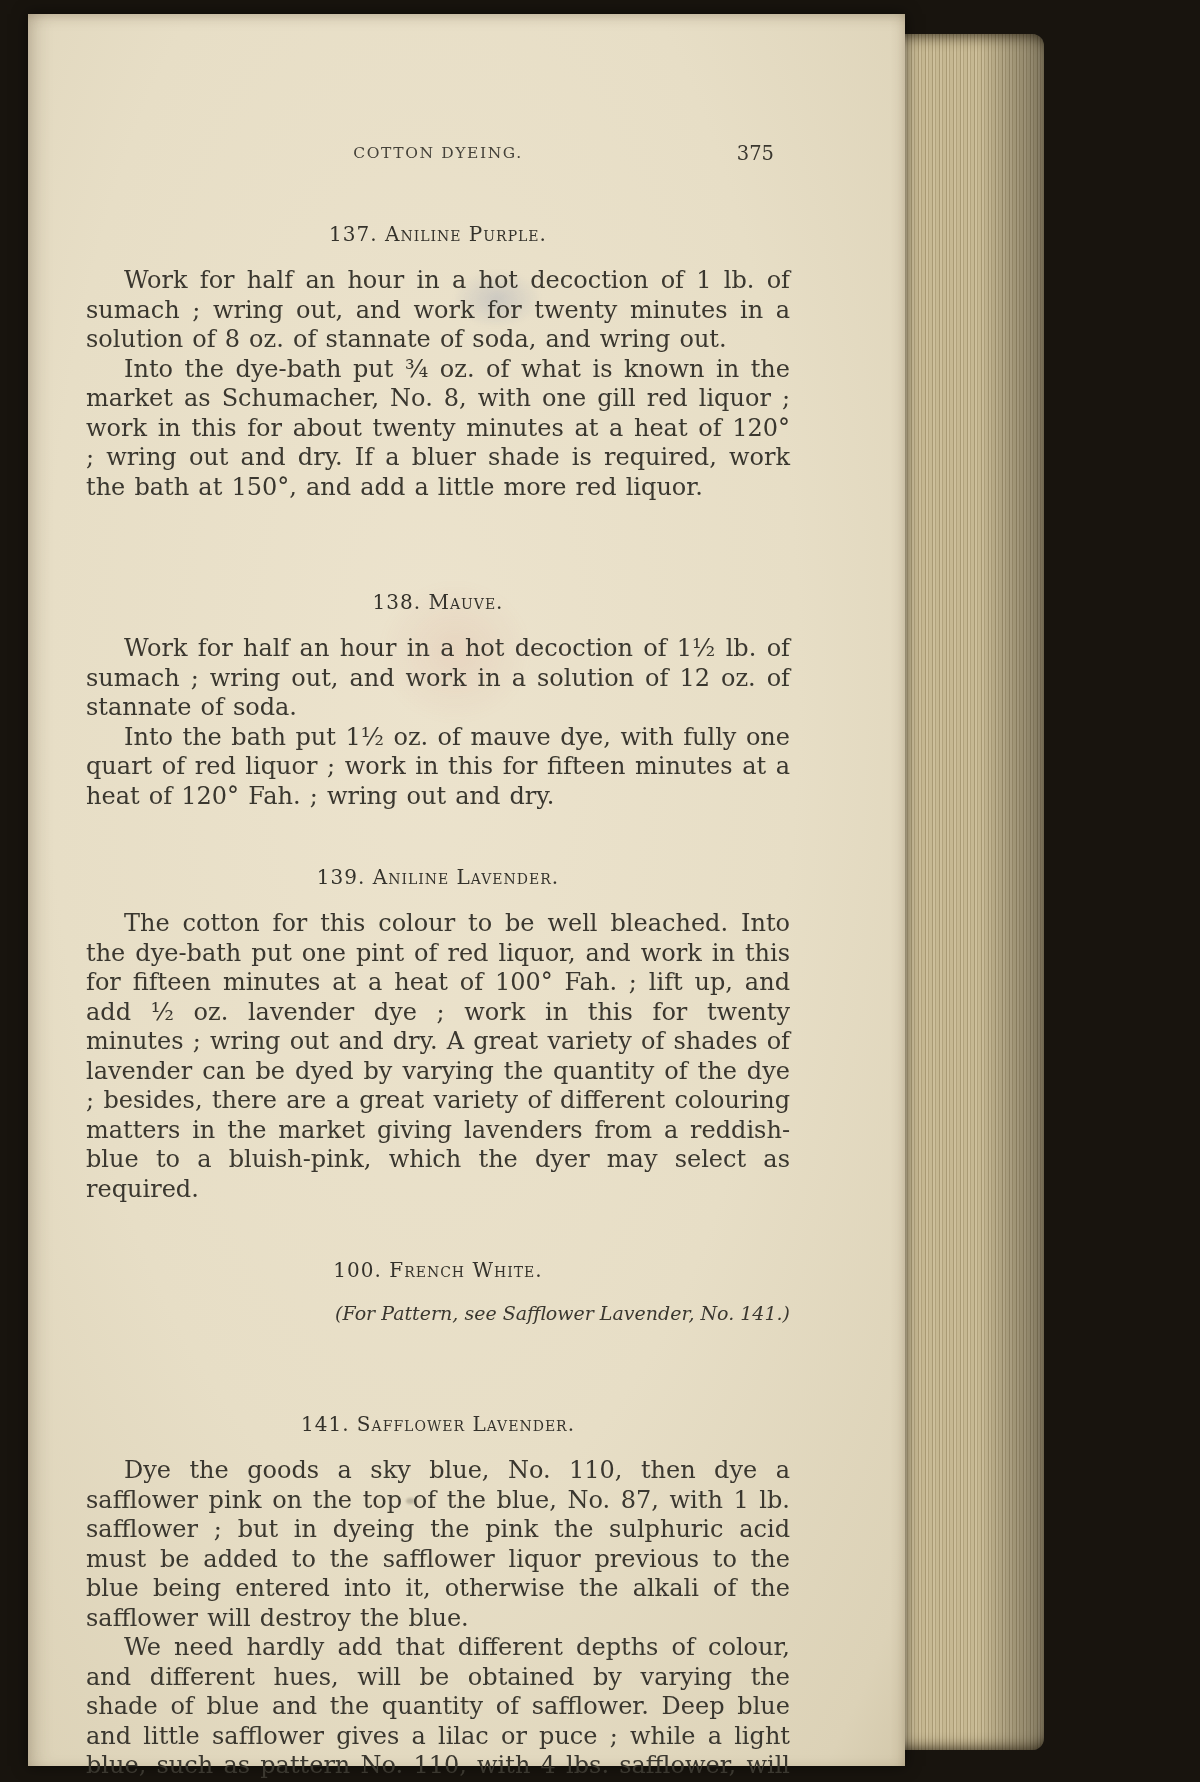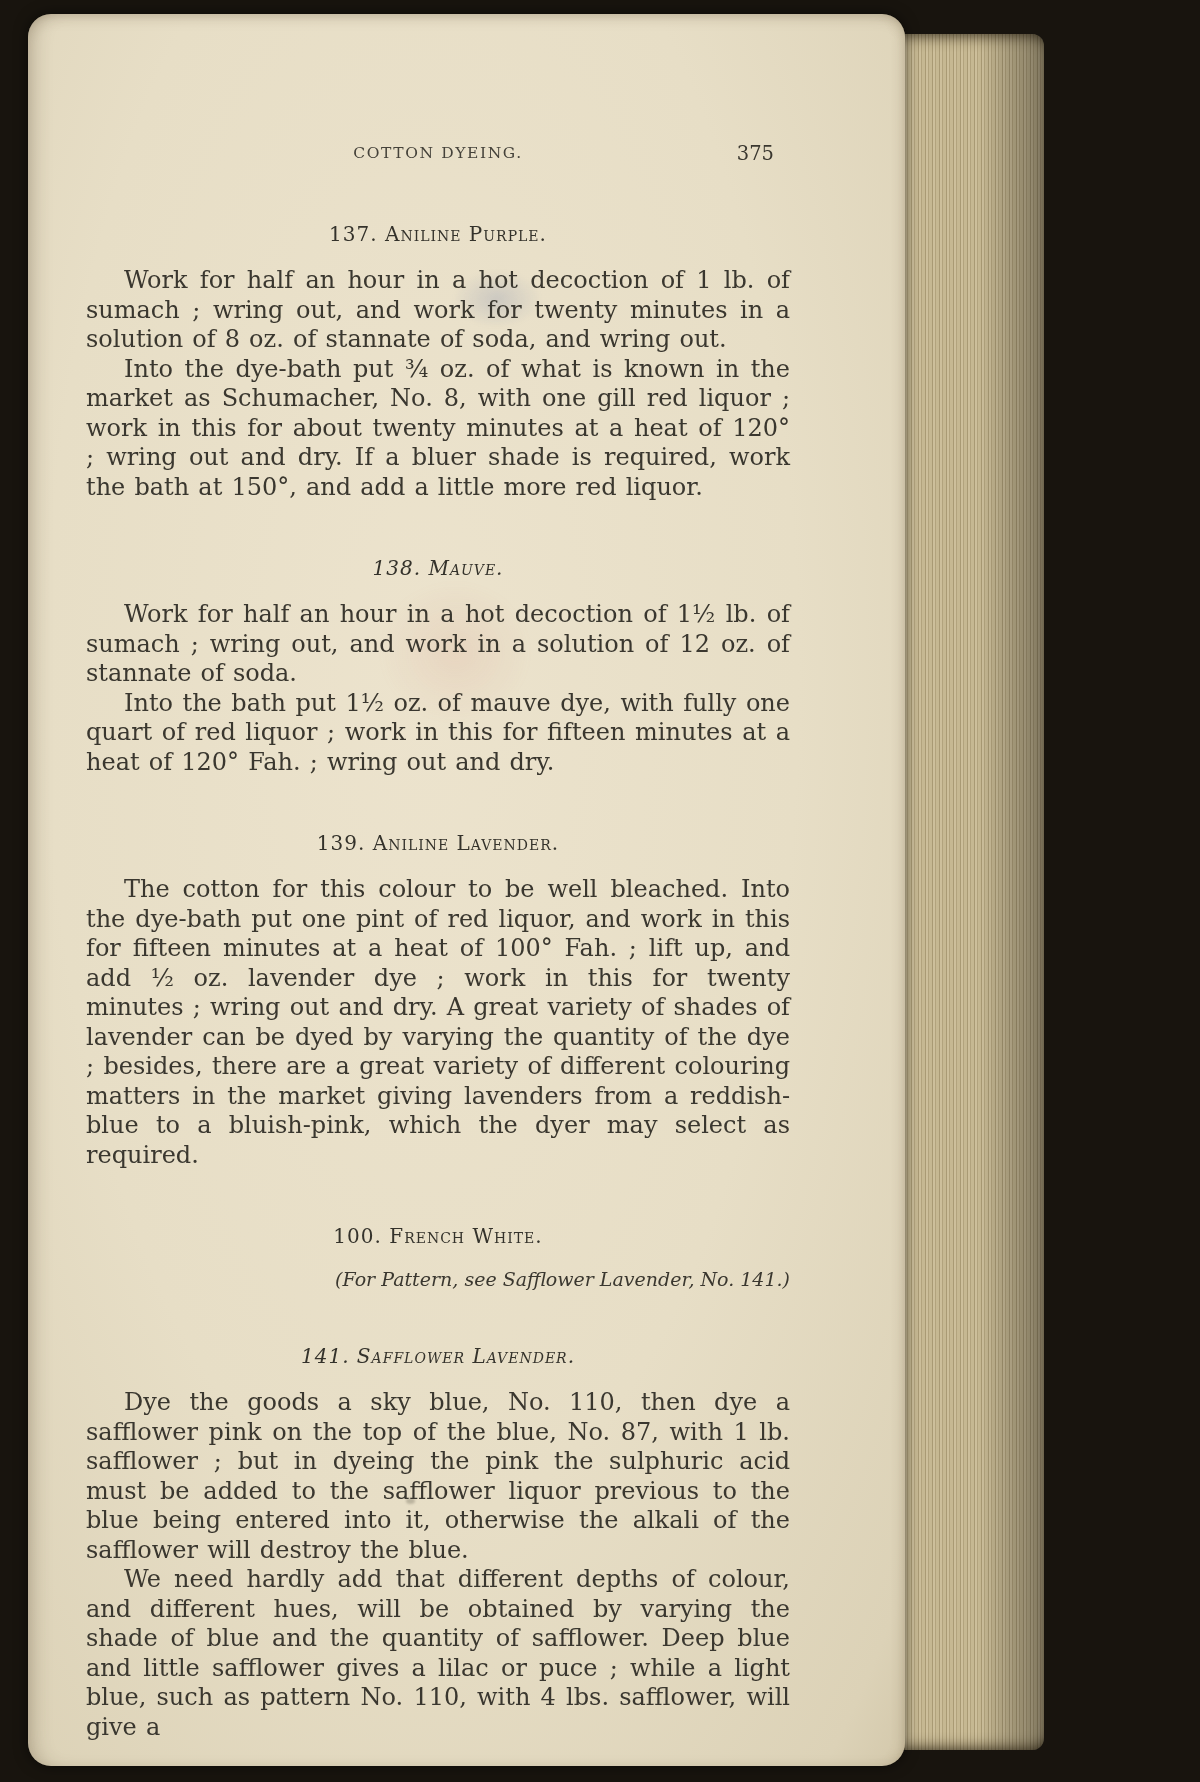--- a/index.html
+++ b/index.html
@@ -1,16 +1,16 @@
 <!DOCTYPE html>
 <html><head>
 <meta charset="utf-8">
 <title>Cotton Dyeing — p. 375</title>
 <style>
-  * { margin:0; padding:0; box-sizing:border-box;border-radius:23px; }
+  * { margin:0; padding:0; box-sizing:border-box; }
   html, body { width:1200px; height:1782px; }
   body {
     position:relative;
     background:#18140e;
     font-family:"DejaVu Serif","Liberation Serif",serif;
     overflow:hidden;
   }
   .book { position:absolute; inset:0; }
 
   
@@ -84,21 +84,21 @@
 
   .shead {
     margin:54px 0 20px;
     text-align:center;
     font-size:20px;
     font-weight:normal;
     font-variant:small-caps;
     letter-spacing:1px;
     color:#34322b;
   }
-  .shead.gap-lg { margin-top:54px;font-style:italic; }
+  .shead.gap-lg { margin-top:88px; }
 
   .para {
     font-size:24px;
     line-height:29.5px;
     text-align:justify;
     text-indent:38px;
     word-spacing:1.5px;
     color:#3a372f;
   }
 

